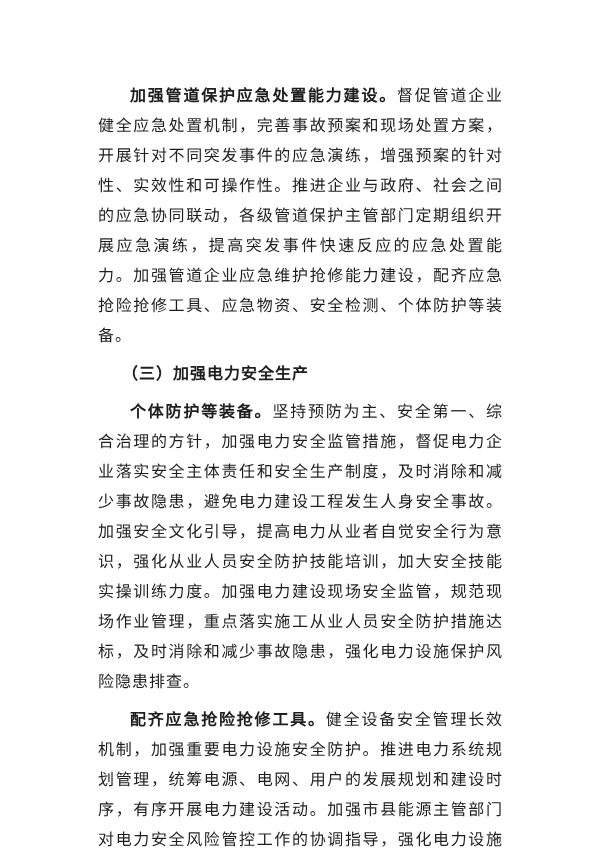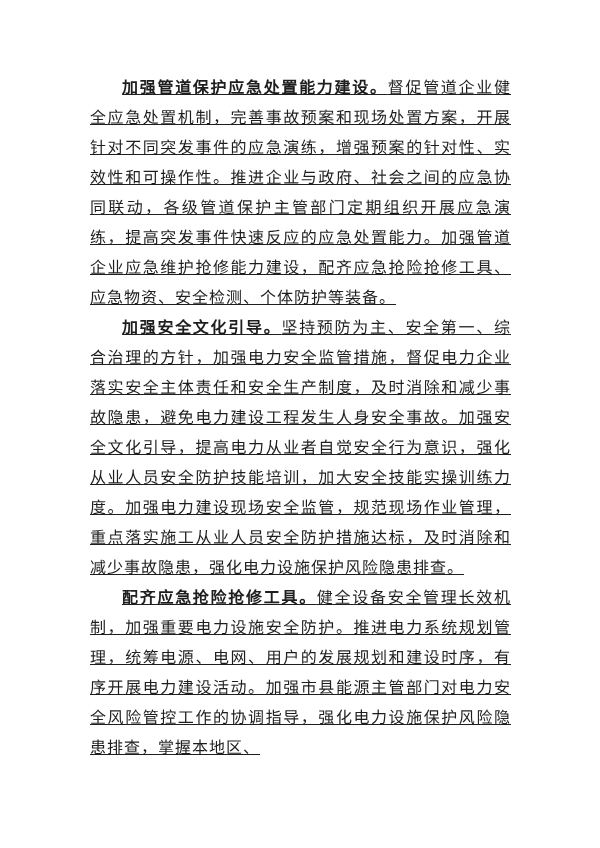--- a/index.html
+++ b/index.html
@@ -27,23 +27,22 @@
     top: 73px;
     width: 421px;
     color: #1e1e1e;
     font-size: 16px;
     line-height: 30px;
     letter-spacing: 1px;
     text-align: justify;
     text-justify: inter-ideograph;
   }
   .para {
-    margin: 0;
+    margin: 8px;
     text-indent: 2em;
-    text-decoration: underline;
   }
   .para .lead {
     font-weight: bold;
   }
   .section-heading {
     margin: 0;
     font-size: 16px;
     line-height: 30px;
     font-weight: bold;
     text-indent: 2em;
@@ -67,23 +66,24 @@
 <body>
 
 <div class="page">
 
   <div class="text-block">
 
     <p class="para">
       <span class="lead">加强管道保护应急处置能力建设。</span><span>督促管道企业健全应急处置机制，完善事故预案和现场处置方案，开展针对不同突发事件的应急演练，增强预案的针对性、实效性和可操作性。推进企业与政府、社会之间的应急协同联动，各级管道保护主管部门定期组织开展应急演练，提高突发事件快速反应的应急处置能力。加强管道企业应急维护抢修能力建设，配齐应急抢险抢修工具、应急物资、安全检测、个体防护等装备。</span>
     </p>
 
+    <h3 class="section-heading">（三）加强电力安全生产</h3>
 
     <p class="para">
-      <span class="lead">加强安全文化引导。</span><span>坚持预防为主、安全第一、综合治理的方针，加强电力安全监管措施，督促电力企业落实安全主体责任和安全生产制度，及时消除和减少事故隐患，避免电力建设工程发生人身安全事故。加强安全文化引导，提高电力从业者自觉安全行为意识，强化从业人员安全防护技能培训，加大安全技能实操训练力度。加强电力建设现场安全监管，规范现场作业管理，重点落实施工从业人员安全防护措施达标，及时消除和减少事故隐患，强化电力设施保护风险隐患排查。</span>
+      <span class="lead">个体防护等装备。</span><span>坚持预防为主、安全第一、综合治理的方针，加强电力安全监管措施，督促电力企业落实安全主体责任和安全生产制度，及时消除和减少事故隐患，避免电力建设工程发生人身安全事故。加强安全文化引导，提高电力从业者自觉安全行为意识，强化从业人员安全防护技能培训，加大安全技能实操训练力度。加强电力建设现场安全监管，规范现场作业管理，重点落实施工从业人员安全防护措施达标，及时消除和减少事故隐患，强化电力设施保护风险隐患排查。</span>
     </p>
 
     <p class="para">
       <span class="lead">配齐应急抢险抢修工具。</span><span>健全设备安全管理长效机制，加强重要电力设施安全防护。推进电力系统规划管理，统筹电源、电网、用户的发展规划和建设时序，有序开展电力建设活动。加强市县能源主管部门对电力安全风险管控工作的协调指导，强化电力设施保护风险隐患排查，掌握本地区、</span>
     </p>
 
   </div>
 
 
 </div>

